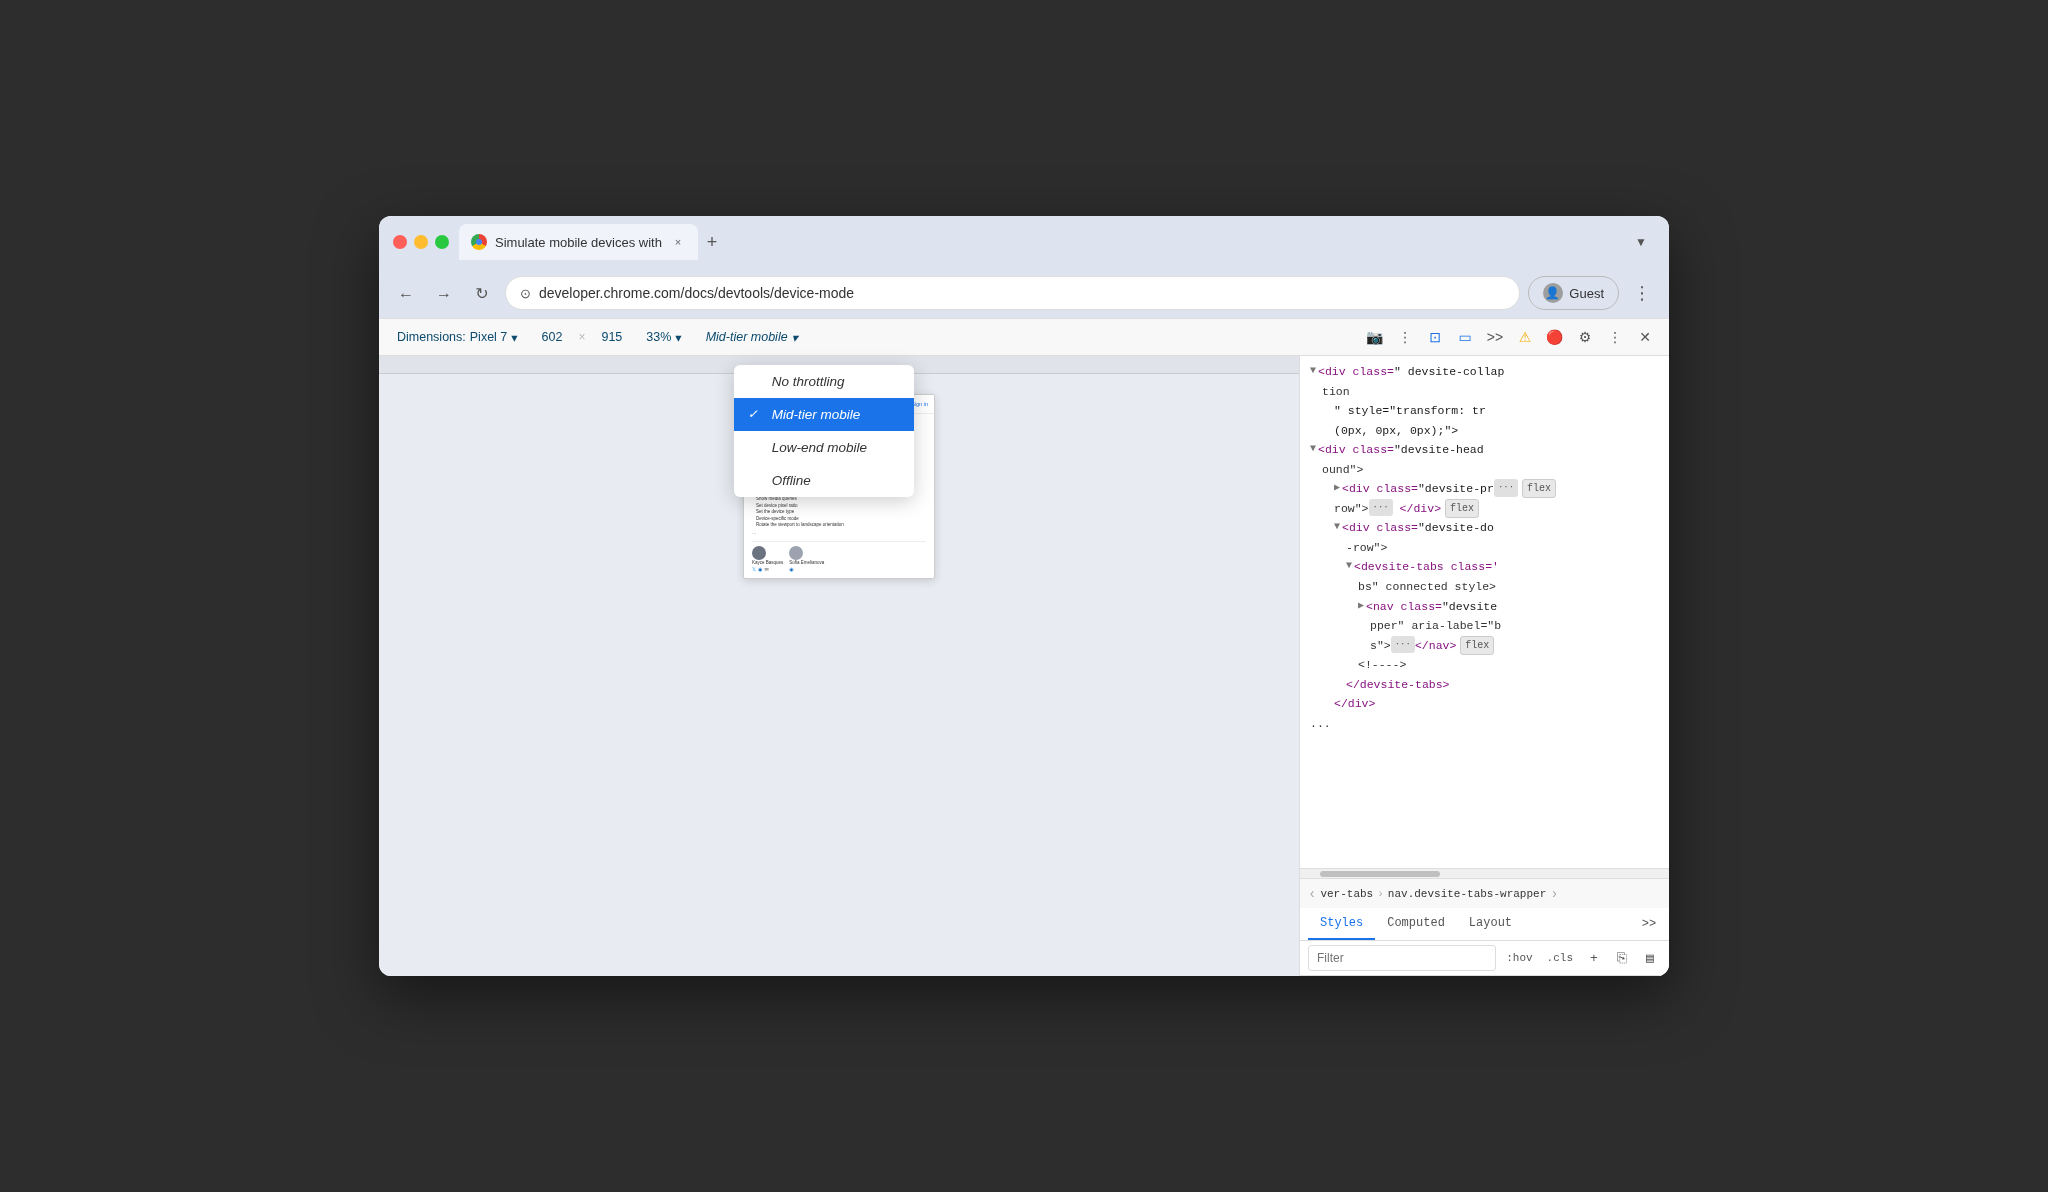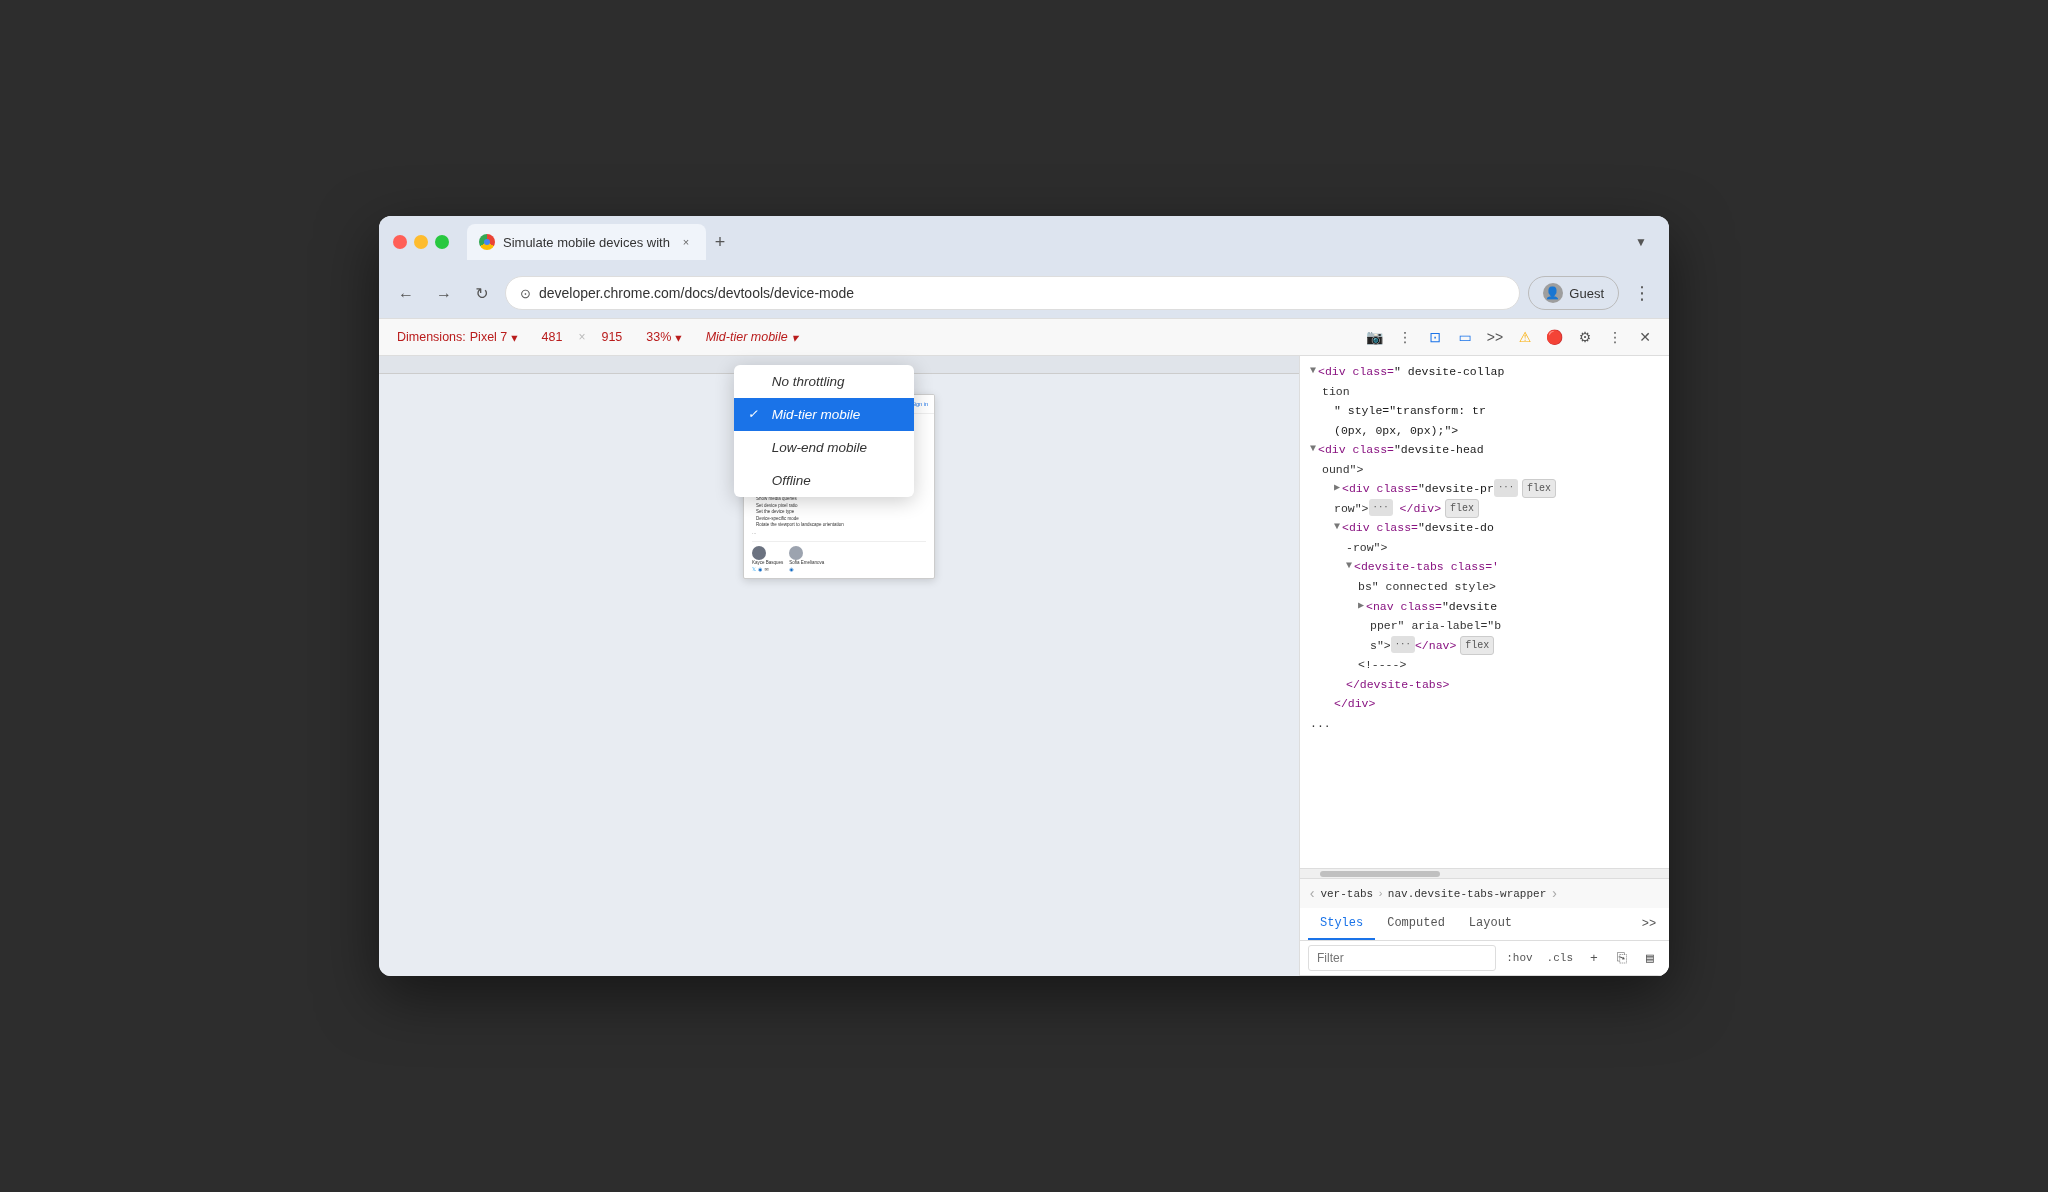--- a/index.html
+++ b/index.html
@@ -42,21 +42,20 @@
       height: 14px;
       border-radius: 50%;
     }
     .tl-red { background: #ff5f57; }
     .tl-yellow { background: #febc2e; }
     .tl-green { background: #28c840; }
     .tab-bar {
       display: flex;
       align-items: center;
       flex: 1;
-      margin-left: 8px;
     }
     .tab-active {
       background: #f0f4fa;
       border-radius: 8px 8px 0 0;
       height: 36px;
       display: flex;
       align-items: center;
       padding: 0 12px;
       gap: 8px;
       font-size: 13px;
@@ -196,21 +195,21 @@
       display: flex;
       align-items: center;
       padding: 0 10px;
       gap: 8px;
       flex-shrink: 0;
       position: relative;
     }
     .dt-btn {
       padding: 3px 8px;
       font-size: 12.5px;
-      color: #b91c1c;
+      color: #0c4a6e;
       cursor: pointer;
       border-radius: 3px;
       display: flex;
       align-items: center;
       gap: 4px;
       white-space: nowrap;
     }
     .dt-separator {
       color: #bbb;
       font-size: 12px;
@@ -516,21 +515,21 @@
     <div class="menu-btn">⋮</div>
   </div>
 
   <div class="devtools-toolbar">
     <div class="dt-btn">
       <span>Dimensions:</span>
       <span>Pixel 7</span>
       <span>▾</span>
     </div>
     <div class="dt-btn">
-      <span>481</span>
+      <span>602</span>
     </div>
     <span class="dt-separator">×</span>
     <div class="dt-btn">
       <span>915</span>
     </div>
     <div class="dt-btn">
       <span>33%</span>
       <span>▾</span>
     </div>
 

